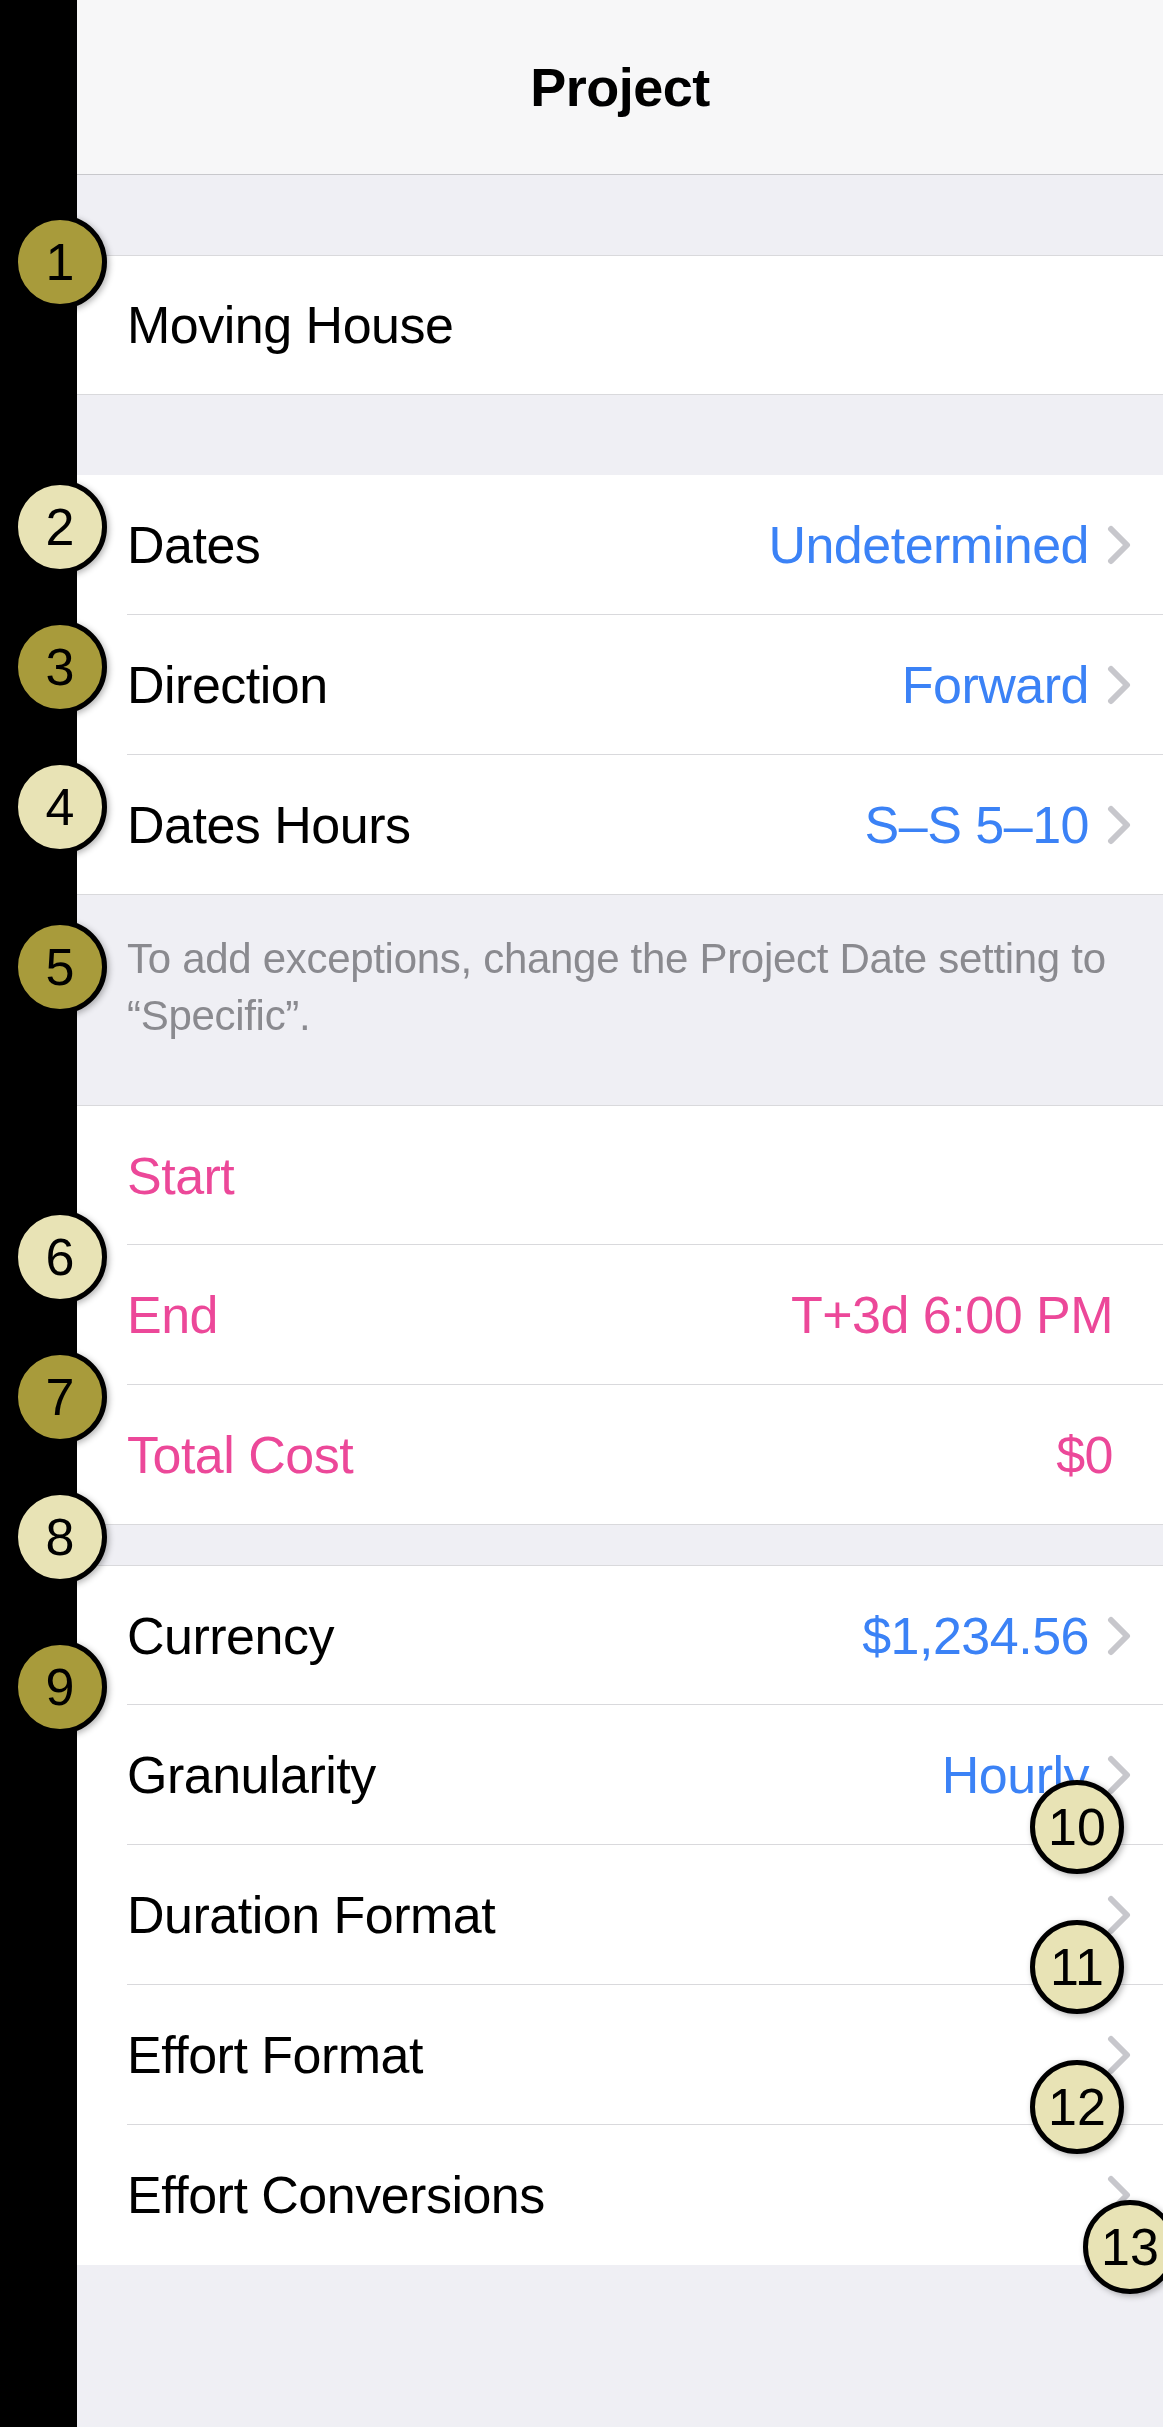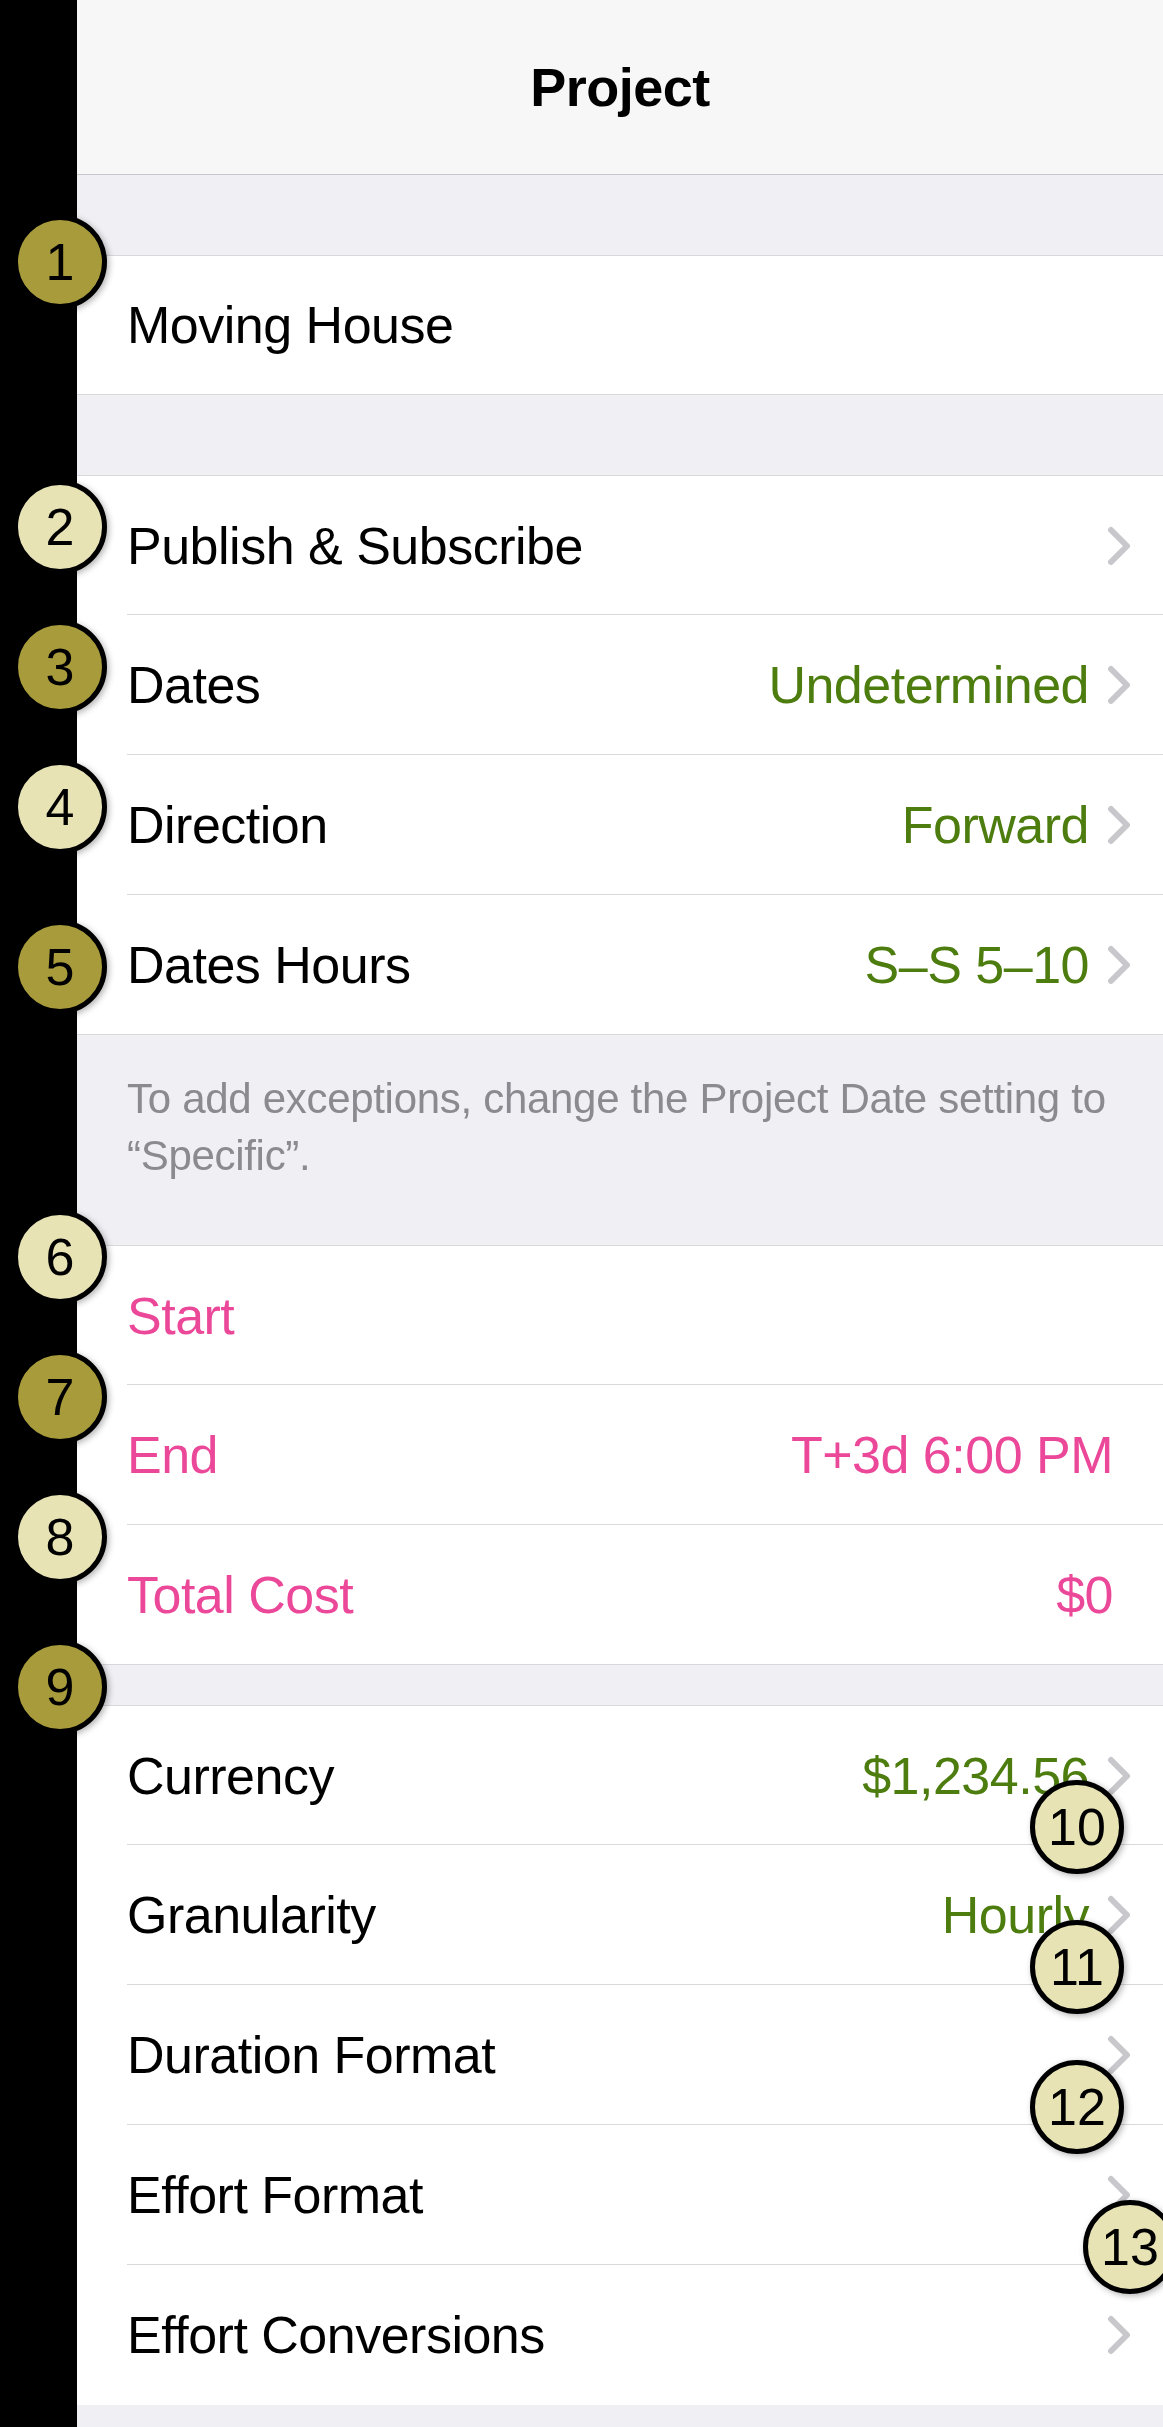--- a/index.html
+++ b/index.html
@@ -59,21 +59,21 @@
     }
     .cell-label {
       font-size: 52px;
       color: #000;
       font-weight: 400;
       flex: 1;
       letter-spacing: -0.5px;
     }
     .cell-value {
       font-size: 52px;
-      color: #4d7c0f;
+      color: #3b82f6;
       font-weight: 400;
       margin-right: 18px;
       letter-spacing: -0.5px;
     }
     .disabled .cell-label,
     .disabled .cell-value {
       color: #ec4899;
     }
     .chevron {
       width: 24px;
@@ -138,28 +138,20 @@
   </div>
 
   <div class="section-gap"></div>
 
   <div class="cell section-start section-end">
     <div class="cell-label">Moving House</div>
   </div>
 
   <div class="section-gap"></div>
 
-  <div class="cell sep section-start">
-    <div class="cell-label">Publish &amp; Subscribe</div>
-    <span class="chevron">
-        <svg viewBox="0 0 24 40">
-          <path d="M4 4 L20 20 L4 36"></path>
-        </svg>
-      </span>
-  </div>
 
   <div class="cell sep">
     <div class="cell-label">Dates</div>
     <div class="cell-value">Undetermined</div>
     <span class="chevron">
         <svg viewBox="0 0 24 40">
           <path d="M4 4 L20 20 L4 36"></path>
         </svg>
       </span>
   </div>

